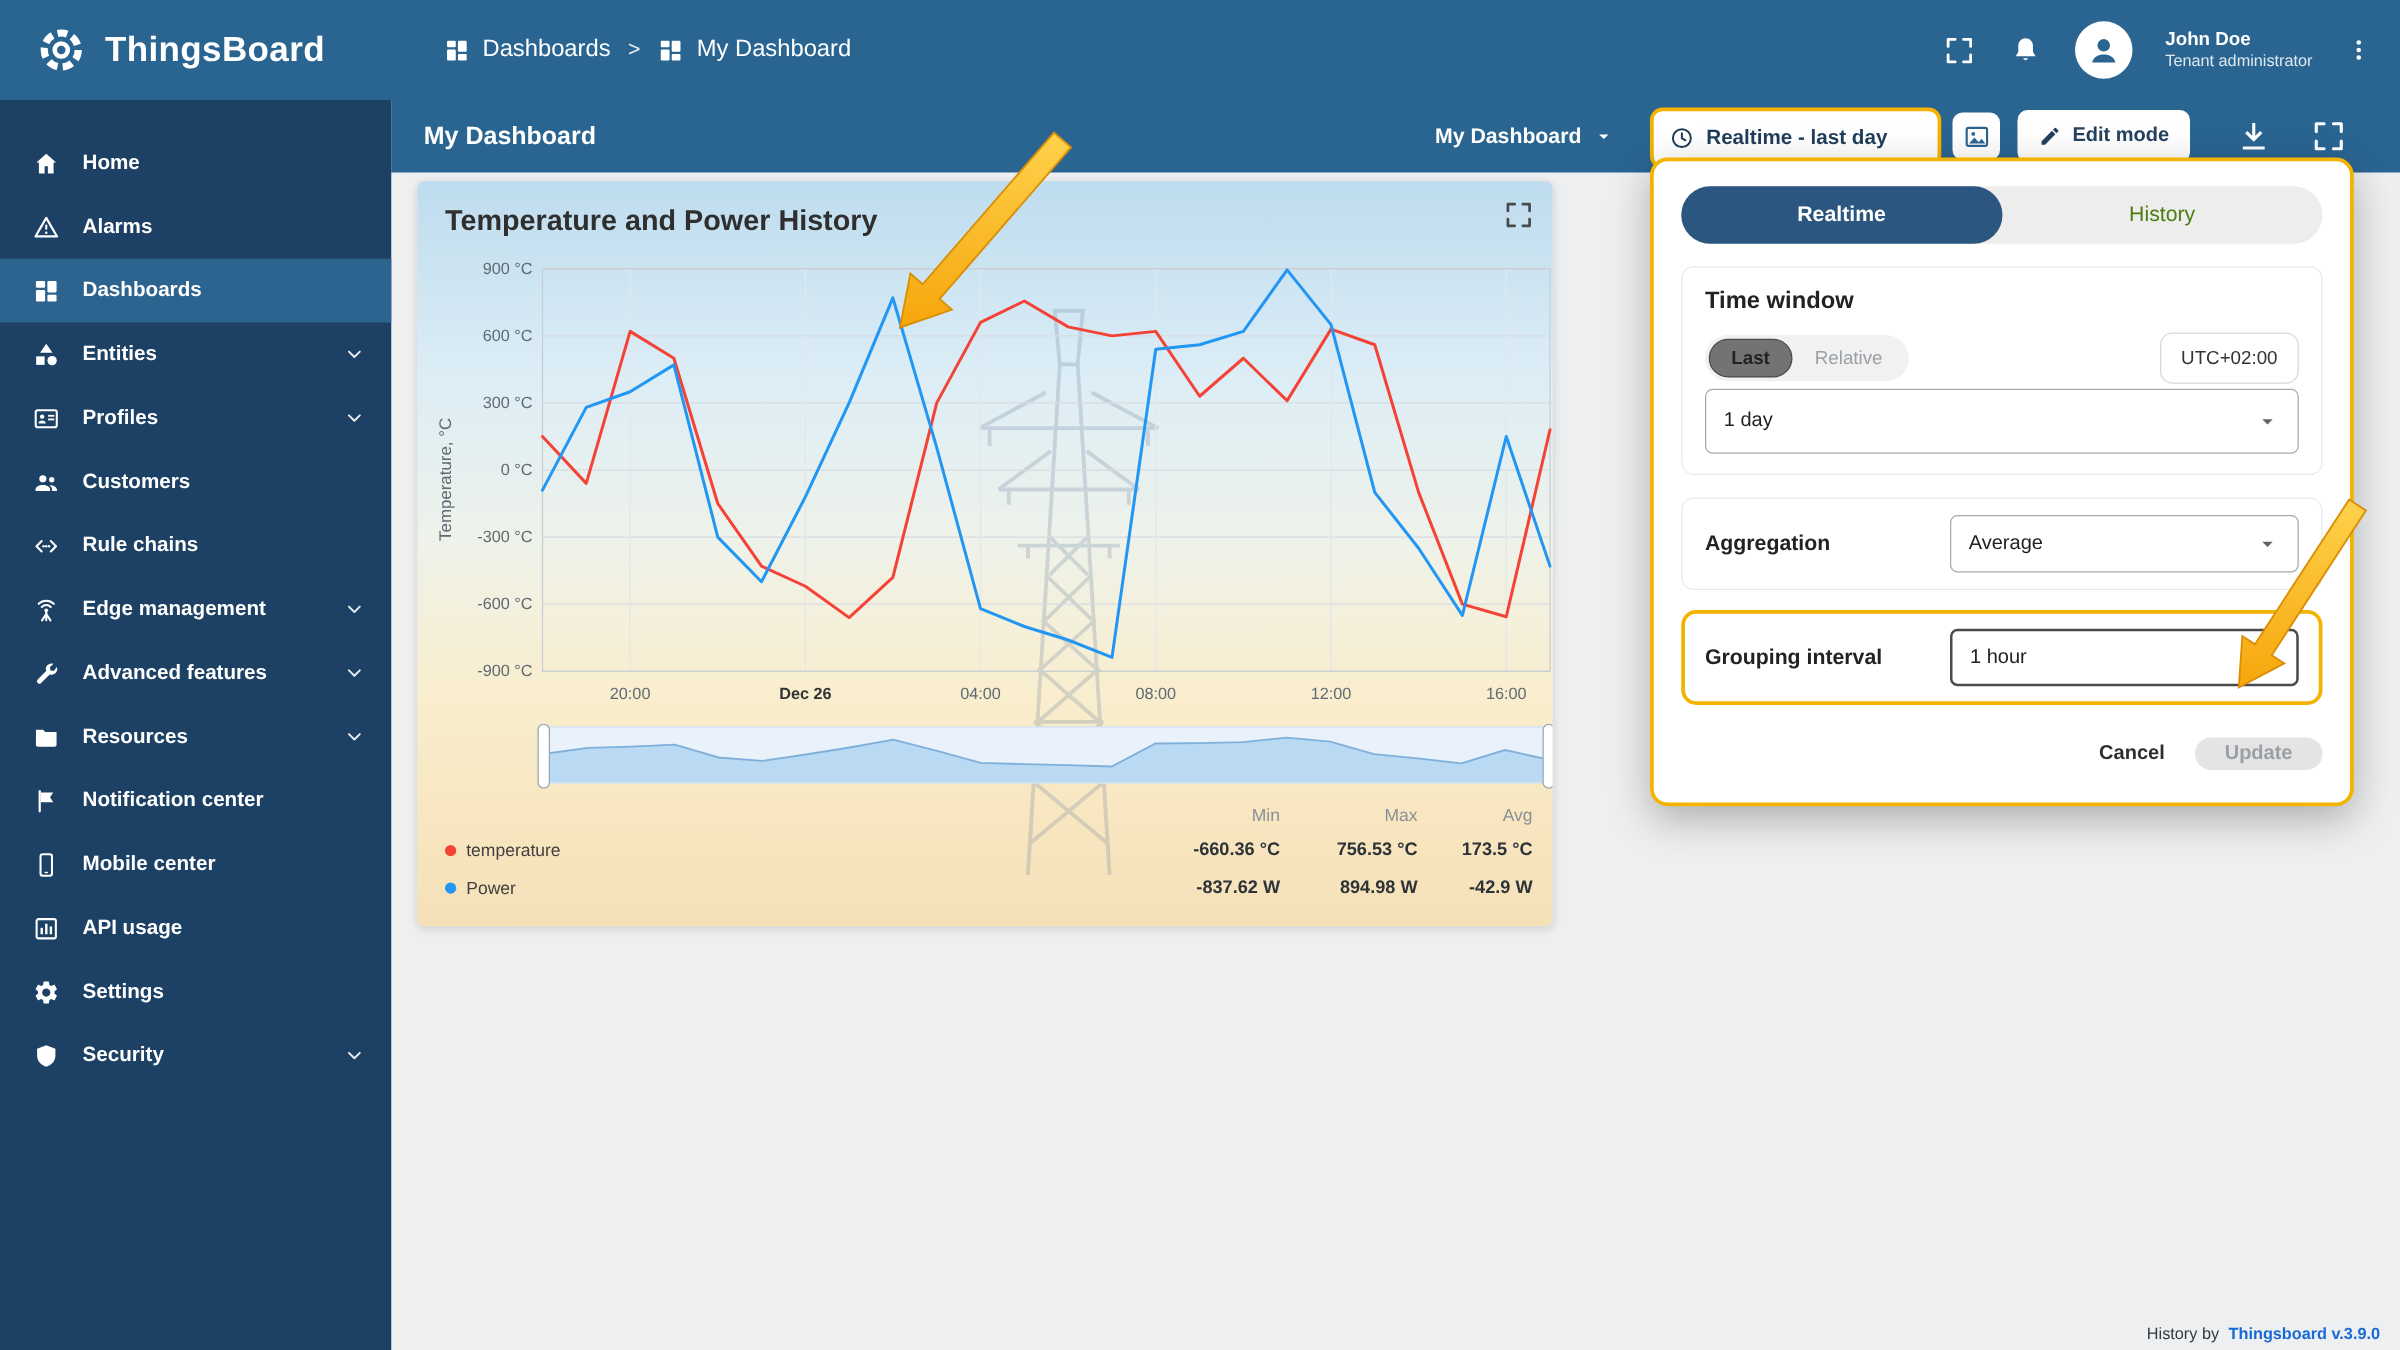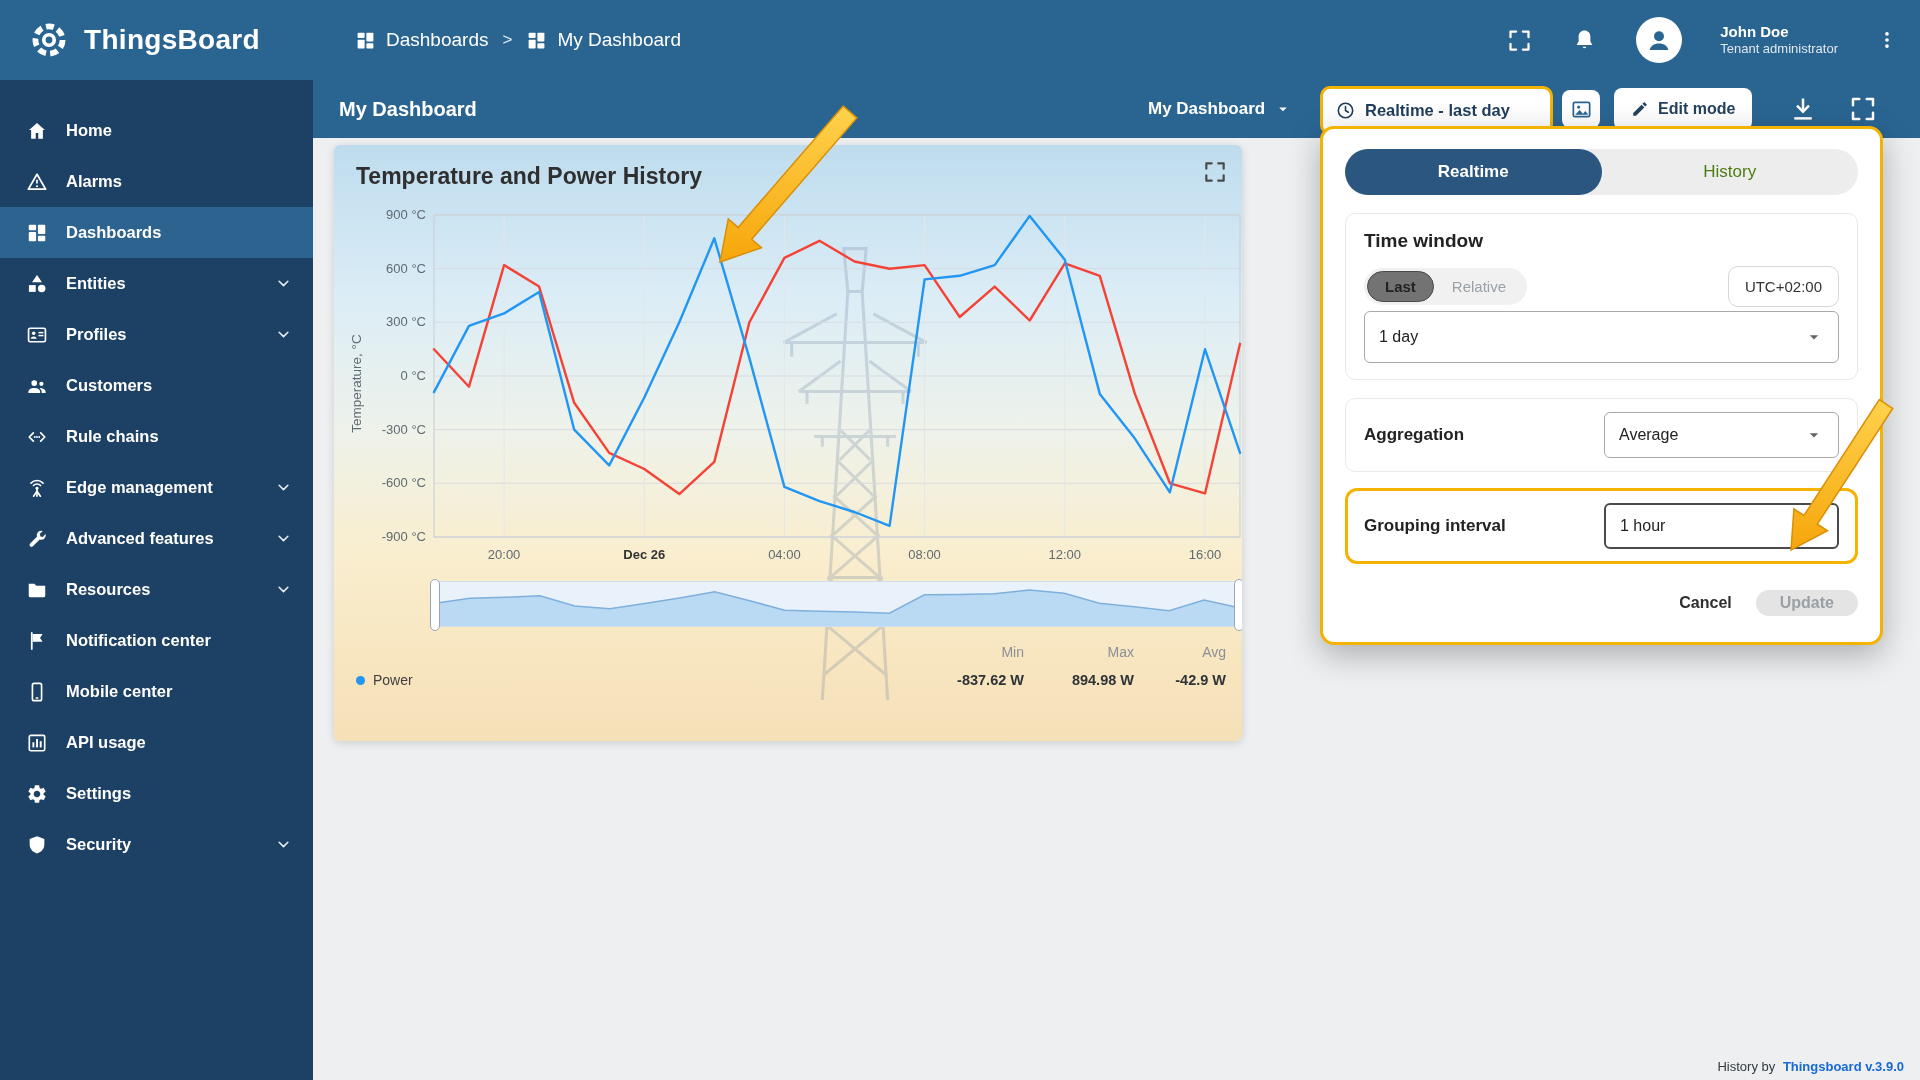--- a/index.html
+++ b/index.html
@@ -12,21 +12,21 @@
   #topbar { position:absolute; left:0; top:0; width:1920px; height:80px; background:#2a6592; z-index:10; }
   .logo { position:absolute; left:26px; top:0; height:80px; display:flex; align-items:center; gap:12px; }
   .logo-mark { width:46px; height:46px; }
   .logo-mark svg { width:100%; height:100%; }
   .logo-text { color:#fff; font-size:28px; font-weight:600; letter-spacing:.3px; }
   #breadcrumb { position:absolute; left:355px; top:0; height:80px; display:flex; align-items:center; gap:14px; }
   .bc-item { display:flex; align-items:center; gap:10px; color:#fff; font-size:19px; }
   .bc-icon { width:21px; height:21px; color:#fff; }
   .bc-icon svg { width:100%; height:100%; }
   .bc-sep { color:rgba(255,255,255,.9); font-size:17px; }
-  .header-right { position:absolute; right:22px; top:0; height:80px; display:flex; align-items:center; gap:38px; }
+  .header-right { position:absolute; right:22px; top:0; height:80px; display:flex; align-items:center; gap:26px; }
   .hd-icon { width:27px; height:27px; color:#fff; }
   .hd-icon svg { width:100%; height:100%; }
   .avatar { width:46px; height:46px; border-radius:50%; background:#fff; display:flex; align-items:center; justify-content:center; }
   .avatar svg { width:30px; height:30px; color:#2a6592; }
   .user-block { display:flex; flex-direction:column; line-height:1.25; }
   .user-name { color:#fff; font-size:15px; font-weight:600; }
   .user-role { color:rgba(255,255,255,.85); font-size:13px; }
 
   
   #sidebar { position:absolute; left:0; top:80px; width:313px; bottom:0; background:#1d4164; z-index:9; padding-top:25px; }
@@ -90,21 +90,21 @@
   .tw-row { display:flex; justify-content:space-between; align-items:center; margin-top:14px; }
   .mode-toggle { display:inline-flex; background:#f1f1f1; border-radius:20px; padding:3px; align-items:center; }
   .mode { padding:7px 18px; font-size:15px; color:#9aa0a5; border-radius:17px; }
   .mode.selected { background:#737373; border:1.5px solid #4a4a4a; color:#222; font-weight:600; padding:6px 17px; }
   .tz-btn { border:1px solid #d7d7d7; background:#fff; border-radius:10px; padding:11px 16px; font-size:15px; color:#333; font-family:inherit; }
   .select { margin-top:4px; height:52px; border:1px solid #a9a9a9; border-radius:6px; display:flex; align-items:center; justify-content:space-between; padding:0 14px; font-size:16px; color:#222; }
   .select .caret { width:20px; height:20px; color:#5f6368; }
   .select .caret svg { width:100%; height:100%; }
   .row-section { display:flex; justify-content:space-between; align-items:center; padding:13px 18px; }
   .row-label { font-size:17px; color:#222; font-weight:600; }
-  .select.inline { margin:0; width:235px; height:46px;text-align:center; }
+  .select.inline { margin:0; width:279px; height:46px;text-align:center; }
   .row-section.highlight { border:3px solid #F5B301; border-radius:12px; padding:12px 16px; margin-top:16px; }
   .select.inline.dark { border:2px solid #4a4a4a; }
   .popup-actions { display:flex; justify-content:flex-end; align-items:center; gap:10px; margin-top:20px; }
   .btn-cancel { background:none; border:none; font-size:16px; font-weight:bold; color:#2f2f2f; padding:10px 14px; font-family:inherit; }
   .btn-update { background:#e4e4e4; border:none; border-radius:22px; height:26px; padding:0 24px; font-size:16px; font-weight:bold; color:#9aa0a5; font-family:inherit; }
 
   .arrow-annot { position:absolute; z-index:60; pointer-events:none; }
 </style>
 </head>
 <body>
@@ -477,20 +477,29 @@
     </div>
     <div id="legend" data-interactable="false">
         <div class="lg-row lg-head" data-interactable="false">
           <div></div>
           <div class="lg-col" data-interactable="false">Min</div>
           <div class="lg-col" data-interactable="false">Max</div>
           <div class="lg-col" data-interactable="false">Avg</div>
         </div>
         <div class="lg-row" data-interactable="true">
           <div class="lg-name">
+            <span class="dot" style="background:#f44336" data-interactable="false"></span>
+            <span data-interactable="false">temperature</span>
+          </div>
+          <div class="lg-val" data-interactable="false">-660.36 °C</div>
+          <div class="lg-val" data-interactable="false">756.53 °C</div>
+          <div class="lg-val" data-interactable="false">173.5 °C</div>
+        </div>
+        <div class="lg-row" data-interactable="true">
+          <div class="lg-name">
             <span class="dot" style="background:#2196f3" data-interactable="false"></span>
             <span data-interactable="false">Power</span>
           </div>
           <div class="lg-val" data-interactable="false">-837.62 W</div>
           <div class="lg-val" data-interactable="false">894.98 W</div>
           <div class="lg-val" data-interactable="false">-42.9 W</div>
         </div>
       </div>
   </section>
   <div id="powered" data-interactable="false">

